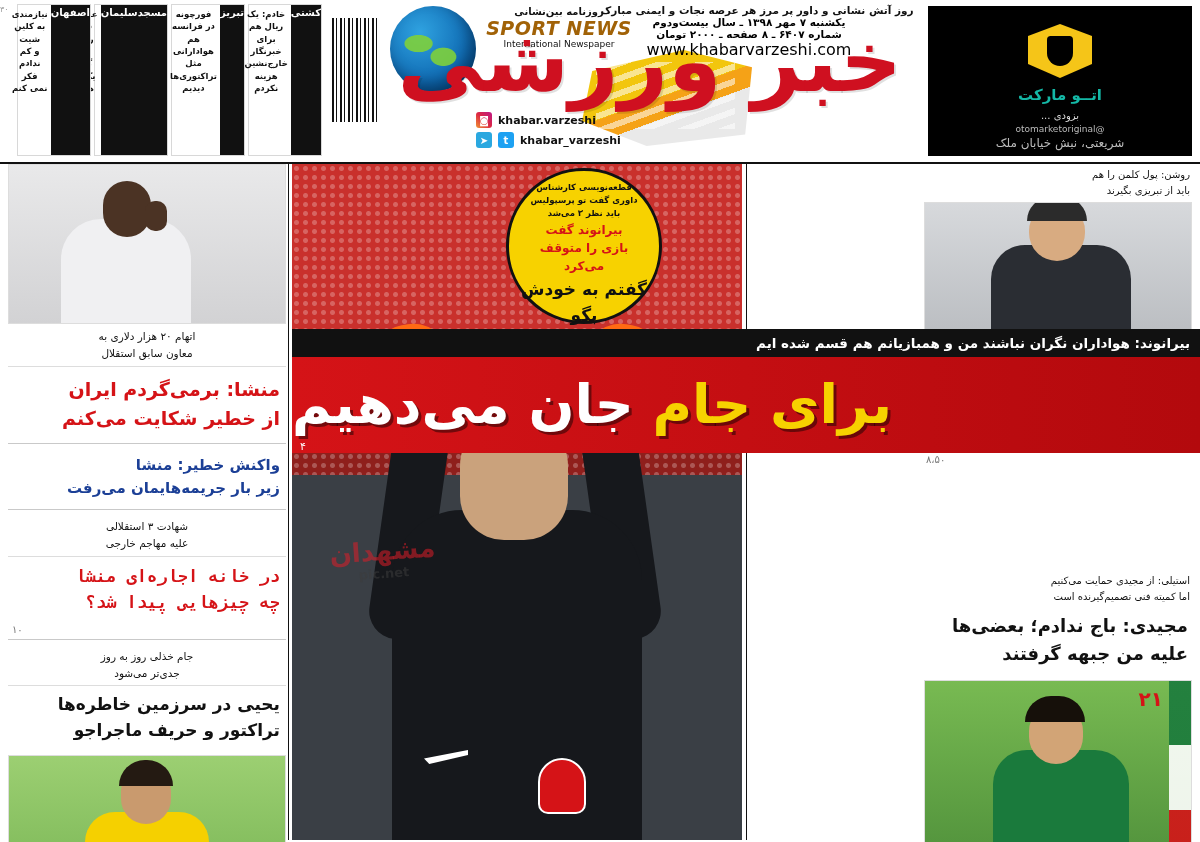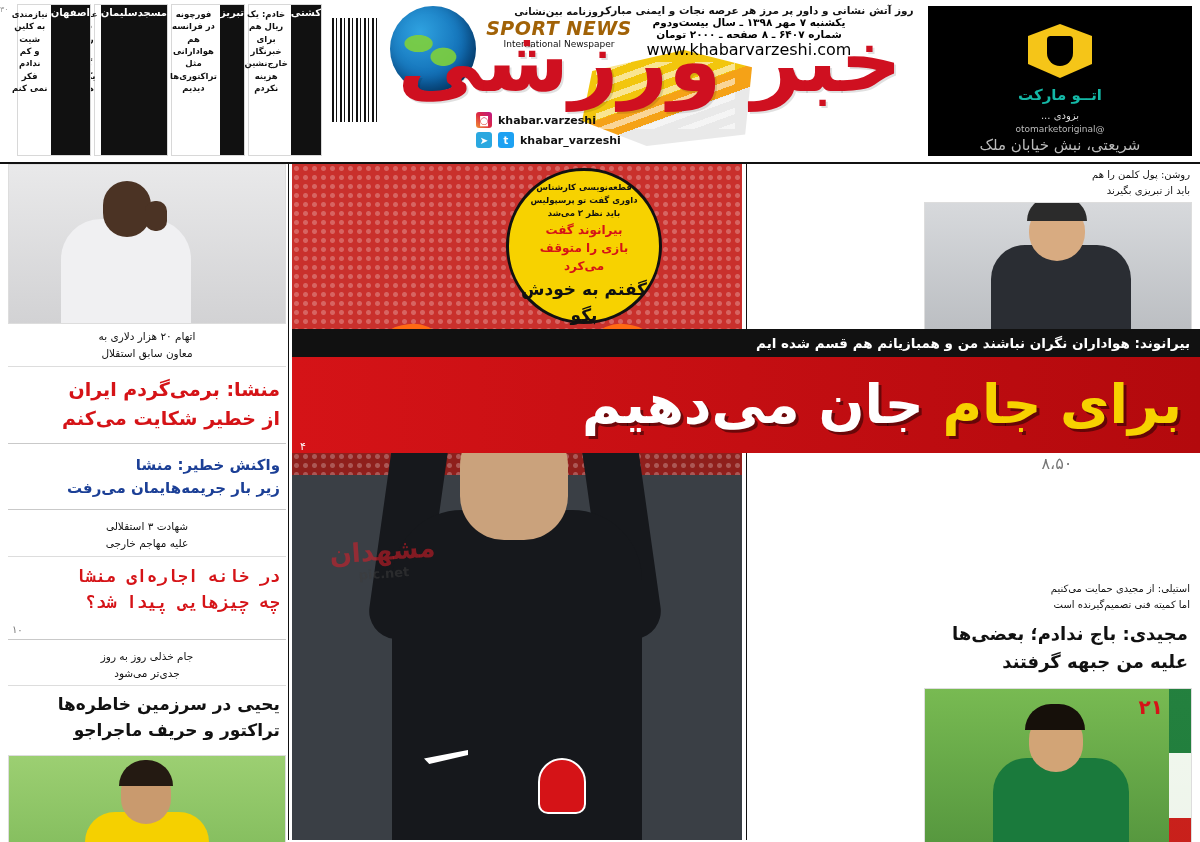--- a/index.html
+++ b/index.html
@@ -65,21 +65,21 @@
 
   
   .ad { position: absolute; top: 6px; right: 8px; width: 264px; height: 150px; background: #000; color: #fff; }
   .ad .logo { position: absolute; top: 18px; left: 50%; transform: translateX(-50%); width: 64px; height: 54px;
      background: #f5c518; clip-path: polygon(50% 0, 100% 22%, 100% 74%, 50% 100%, 0 74%, 0 22%); }
   .ad .logo:after { content:""; position:absolute; top:12px; left:50%; transform:translateX(-50%); width: 26px; height: 30px;
      background: #000; border-radius: 4px 4px 14px 14px; }
   .ad .brand { position: absolute; top: 80px; width: 100%; text-align: center; font-size: 15px; font-weight: bold; color: #14b8a6; }
   .ad .sub { position: absolute; top: 104px; width: 100%; text-align: center; font-size: 10px; color: #ddd; }
   .ad .sub2 { position: absolute; top: 118px; width: 100%; text-align: center; font-size: 9px; color: #bbb; }
-  .ad .dots { position: absolute; top: 130px; width: 100%; text-align: center; font-size: 15px; color: #bbb; margin-left: 47px; }
+  .ad .dots { position: absolute; top: 130px; width: 100%; text-align: center; font-size: 12px; color: #bbb; margin-left: 47px; }
 
   
   .body { position: absolute; top: 162px; left: 0; width: 1200px; height: 680px; border-top: 2px solid #111; }
 
   
   .colleft { position: absolute; top: 0; left: 8px; width: 278px; height: 676px; }
   .cl-photo { position: relative; width: 278px; height: 160px; background: linear-gradient(#e9e9ea, #d2d2d4); overflow: hidden; border: 1px solid #ddd; }
   .cl-photo .hoodie { position: absolute; bottom: 0; left: 52px; width: 130px; height: 104px; background: #f0f0f2; border-radius: 40px 40px 0 0; }
   .cl-photo .face2 { position: absolute; bottom: 86px; left: 94px; width: 48px; height: 56px; background: #4b3324; border-radius: 24px; }
   .cl-photo .hand { position: absolute; bottom: 92px; left: 136px; width: 22px; height: 30px; background: #4b3324; border-radius: 10px; }
@@ -117,21 +117,21 @@
   .yellowcircle { position: absolute; top: 4px; left: 506px; width: 156px; height: 156px; border-radius: 50%;
      background: #f7d200; border: 3px solid #111; z-index: 5; }
   .yellowcircle .t { position: absolute; inset: 10px; text-align: center; font-size: 12px; font-weight: bold; color: #111; line-height: 1.5; }
   .yellowcircle .t .sm { font-size: 8.5px; font-weight: bold; display: block; margin-bottom: 2px; }
   .yellowcircle .t .red { color: #d51317; display: block; }
   .yellowcircle .t .big { font-size: 17px; display: block; margin-top: 2px; }
 
   .blackbar { position: absolute; top: 165px; left: 292px; width: 908px; height: 28px; background: #111; color: #fff;
      display: flex; align-items: center; justify-content: flex-start; padding-right: 10px; font-size: 13.5px; font-weight: bold; z-index: 6; }
   .mainhead { position: absolute; top: 198px; left: 292px; width: 908px; height: 86px; z-index: 6;
-     display: flex; align-items: center; justify-content: flex-start; }
+     display: flex; align-items: center; justify-content: flex-end; }
   .mainhead .txt { font-size: 54px; font-weight: bold; color: #fff; line-height: 1; text-shadow: 3px 3px 0 rgba(0,0,0,.45); padding-right: 18px; letter-spacing: -2px; }
   .mainhead .txt .y { color: #f7d200; }
   .redband { position: absolute; top: 193px; left: 292px; width: 908px; height: 96px; background: linear-gradient(90deg,#d51317,#b3090d); z-index: 5; }
   .pgnum { position: absolute; top: 276px; left: 300px; font-size: 11px; color: #fff; z-index: 7; }
 
   .watermark { position: absolute; top: 372px; left: 330px; font-size: 26px; color: rgba(220,30,40,.55); font-weight: bold; z-index: 7; transform: rotate(-4deg); }
   .watermark small { font-size: 13px; color: rgba(60,60,60,.55); display: block; text-align: center; }
 
   
   .colright { position: absolute; top: 0; right: 8px; width: 270px; height: 676px; }
@@ -337,21 +337,21 @@
       <div class="cr-kicker" style="white-space: pre-line;">روشن: پول کلمن را هم
 باید از تبریزی بگیرند</div>
       <div class="cr-photo">
         <div class="coat"></div>
           <div class="face4"></div>
           <div class="hair4"></div>
       </div>
       <div class="cr-h-red" style="white-space: pre-line;">متلک استراماچونی
 به تبریزی؛</div>
       <div class="cr-h-blue">پایت نشکست؟</div>
-      <div style="text-align:center;font-size:16px;color:#777;padding:0 4px 4px;">۸،۵۰</div>
+      <div style="text-align:left;font-size:10px;color:#777;padding:0 4px 4px;">۸،۵۰</div>
 
       <div style="height:96px"></div>
 
       <div class="cr-kicker" style="text-align: right; padding-top: 8px; white-space: pre-line;">استیلی: از مجیدی حمایت می‌کنیم
 اما کمیته فنی تصمیم‌گیرنده است</div>
       <div class="cr-h-dark" style="white-space: pre-line;">مجیدی: باج ندادم؛ بعضی‌ها
 علیه من جبهه گرفتند</div>
 
       <div class="cr-photo2">
         <div class="flagbar"></div>

